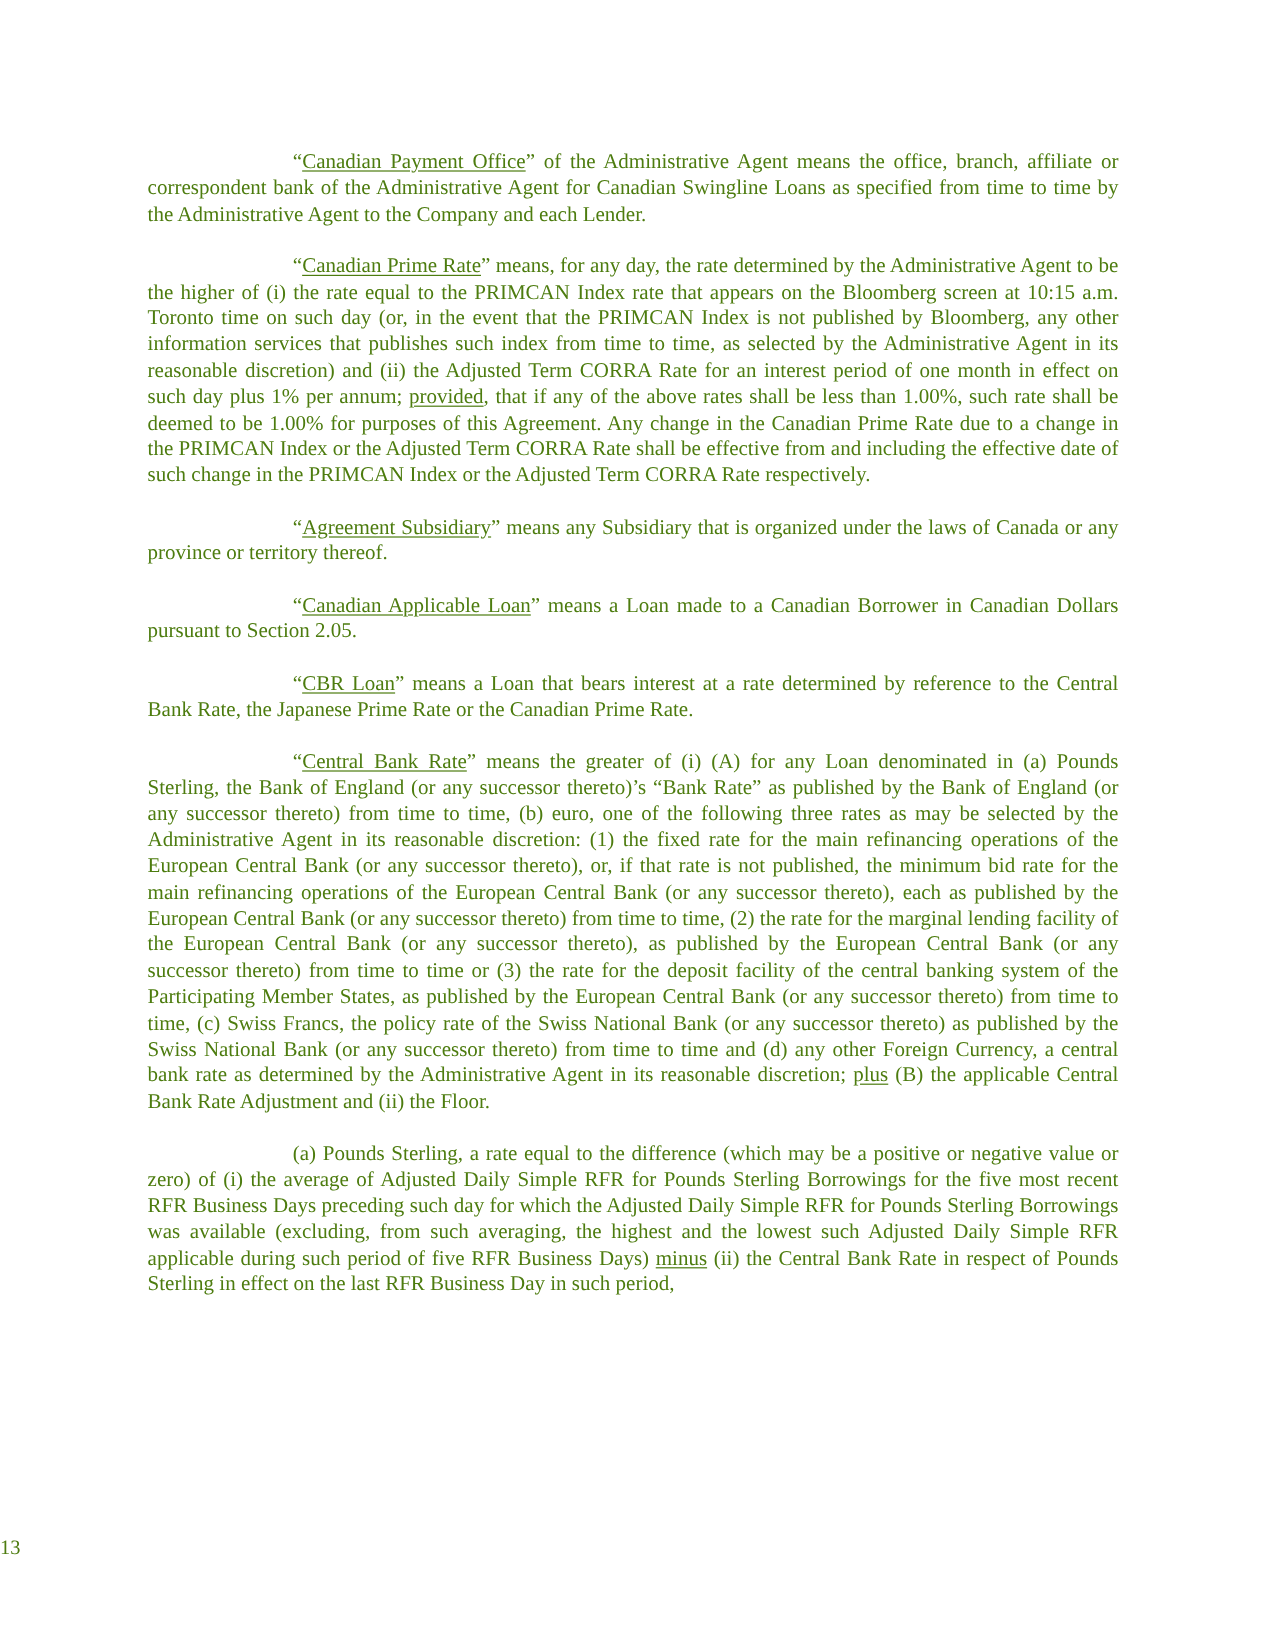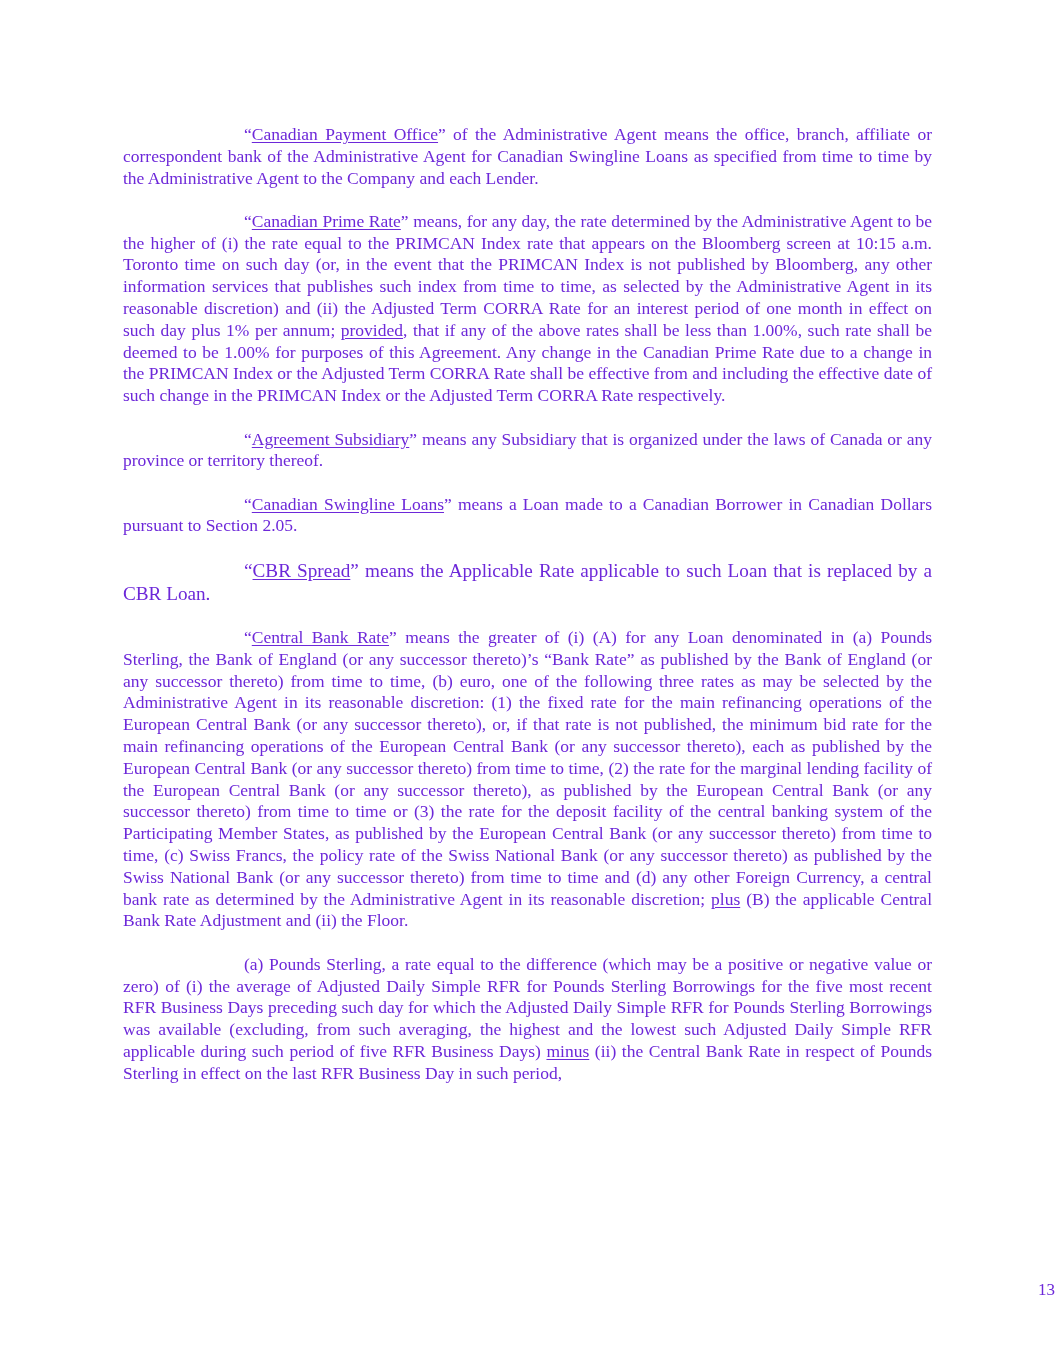--- a/index.html
+++ b/index.html
@@ -5,21 +5,21 @@
   html, body {
     margin: 0;
     padding: 0;
     background: #e8e8e8;
   }
   .page {
     position: relative;
     width: 1055px;
     height: 1365px;
     background: #ffffff;
-    color: #6d28d9;
+    color: #4d7c0f;
     font-family: "Liberation Serif", "DejaVu Serif", serif;
     overflow: hidden;
     margin: 0 auto;
   }
   .content {
     position: absolute;
     left: 123px;
     top: 124px;
     width: 809px;
   }
@@ -36,32 +36,32 @@
   }
   .u {
     text-decoration: underline;
     text-underline-offset: 2px;
   }
   .page-number {
     position: absolute;
     top: 1279px;
     left: 0;
     width: 100%;
-    text-align: right;
+    text-align: left;
     font-size: 17px;
     line-height: 22px;
   }
 </style>
 </head>
 <body>
 
 <div class="page">
   <div class="content">
       <p class="para"><span>“</span><span class="u">Canadian Payment Office</span><span>” of the Administrative Agent means the office, branch, affiliate or correspondent bank of the Administrative Agent for Canadian Swingline Loans as specified from time to time by the Administrative Agent to the Company and each Lender.</span></p>
       <p class="para"><span>“</span><span class="u">Canadian Prime Rate</span><span>” means, for any day, the rate determined by the Administrative Agent to be the higher of (i) the rate equal to the PRIMCAN Index rate that appears on the Bloomberg screen at 10:15 a.m. Toronto time on such day (or, in the event that the PRIMCAN Index is not published by Bloomberg, any other information services that publishes such index from time to time, as selected by the Administrative Agent in its reasonable discretion) and (ii) the Adjusted Term CORRA Rate for an interest period of one month in effect on such day plus 1% per annum; </span><span class="u">provided</span><span>, that if any of the above rates shall be less than 1.00%, such rate shall be deemed to be 1.00% for purposes of this Agreement. Any change in the Canadian Prime Rate due to a change in the PRIMCAN Index or the Adjusted Term CORRA Rate shall be effective from and including the effective date of such change in the PRIMCAN Index or the Adjusted Term CORRA Rate respectively.</span></p>
       <p class="para"><span>“</span><span class="u">Agreement Subsidiary</span><span>” means any Subsidiary that is organized under the laws of Canada or any province or territory thereof.</span></p>
-      <p class="para"><span>“</span><span class="u">Canadian Swingline Loans</span><span>” means a Loan made to a Canadian Borrower in Canadian Dollars pursuant to Section 2.05.</span></p>
-      <p class="para large"><span>“</span><span class="u">CBR Spread</span><span>” means the Applicable Rate applicable to such Loan that is replaced by a CBR Loan.</span></p>
+      <p class="para"><span>“</span><span class="u">Canadian Applicable Loan</span><span>” means a Loan made to a Canadian Borrower in Canadian Dollars pursuant to Section 2.05.</span></p>
+      <p class="para"><span>“</span><span class="u">CBR Loan</span><span>” means a Loan that bears interest at a rate determined by reference to the Central Bank Rate, the Japanese Prime Rate or the Canadian Prime Rate.</span></p>
       <p class="para"><span>“</span><span class="u">Central Bank Rate</span><span>” means the greater of (i) (A) for any Loan denominated in (a) Pounds Sterling, the Bank of England (or any successor thereto)’s “Bank Rate” as published by the Bank of England (or any successor thereto) from time to time, (b) euro, one of the following three rates as may be selected by the Administrative Agent in its reasonable discretion: (1) the fixed rate for the main refinancing operations of the European Central Bank (or any successor thereto), or, if that rate is not published, the minimum bid rate for the main refinancing operations of the European Central Bank (or any successor thereto), each as published by the European Central Bank (or any successor thereto) from time to time, (2) the rate for the marginal lending facility of the European Central Bank (or any successor thereto), as published by the European Central Bank (or any successor thereto) from time to time or (3) the rate for the deposit facility of the central banking system of the Participating Member States, as published by the European Central Bank (or any successor thereto) from time to time, (c) Swiss Francs, the policy rate of the Swiss National Bank (or any successor thereto) as published by the Swiss National Bank (or any successor thereto) from time to time and (d) any other Foreign Currency, a central bank rate as determined by the Administrative Agent in its reasonable discretion; </span><span class="u">plus</span><span> (B) the applicable Central Bank Rate Adjustment and (ii) the Floor.</span></p>
       <p class="para"><span>(a) Pounds Sterling, a rate equal to the difference (which may be a positive or negative value or zero) of (i) the average of Adjusted Daily Simple RFR for Pounds Sterling Borrowings for the five most recent RFR Business Days preceding such day for which the Adjusted Daily Simple RFR for Pounds Sterling Borrowings was available (excluding, from such averaging, the highest and the lowest such Adjusted Daily Simple RFR applicable during such period of five RFR Business Days) </span><span class="u">minus</span><span> (ii) the Central Bank Rate in respect of Pounds Sterling in effect on the last RFR Business Day in such period,</span></p>
     </div>
   <div class="page-number">13</div>
 </div>
 
 </body></html>

